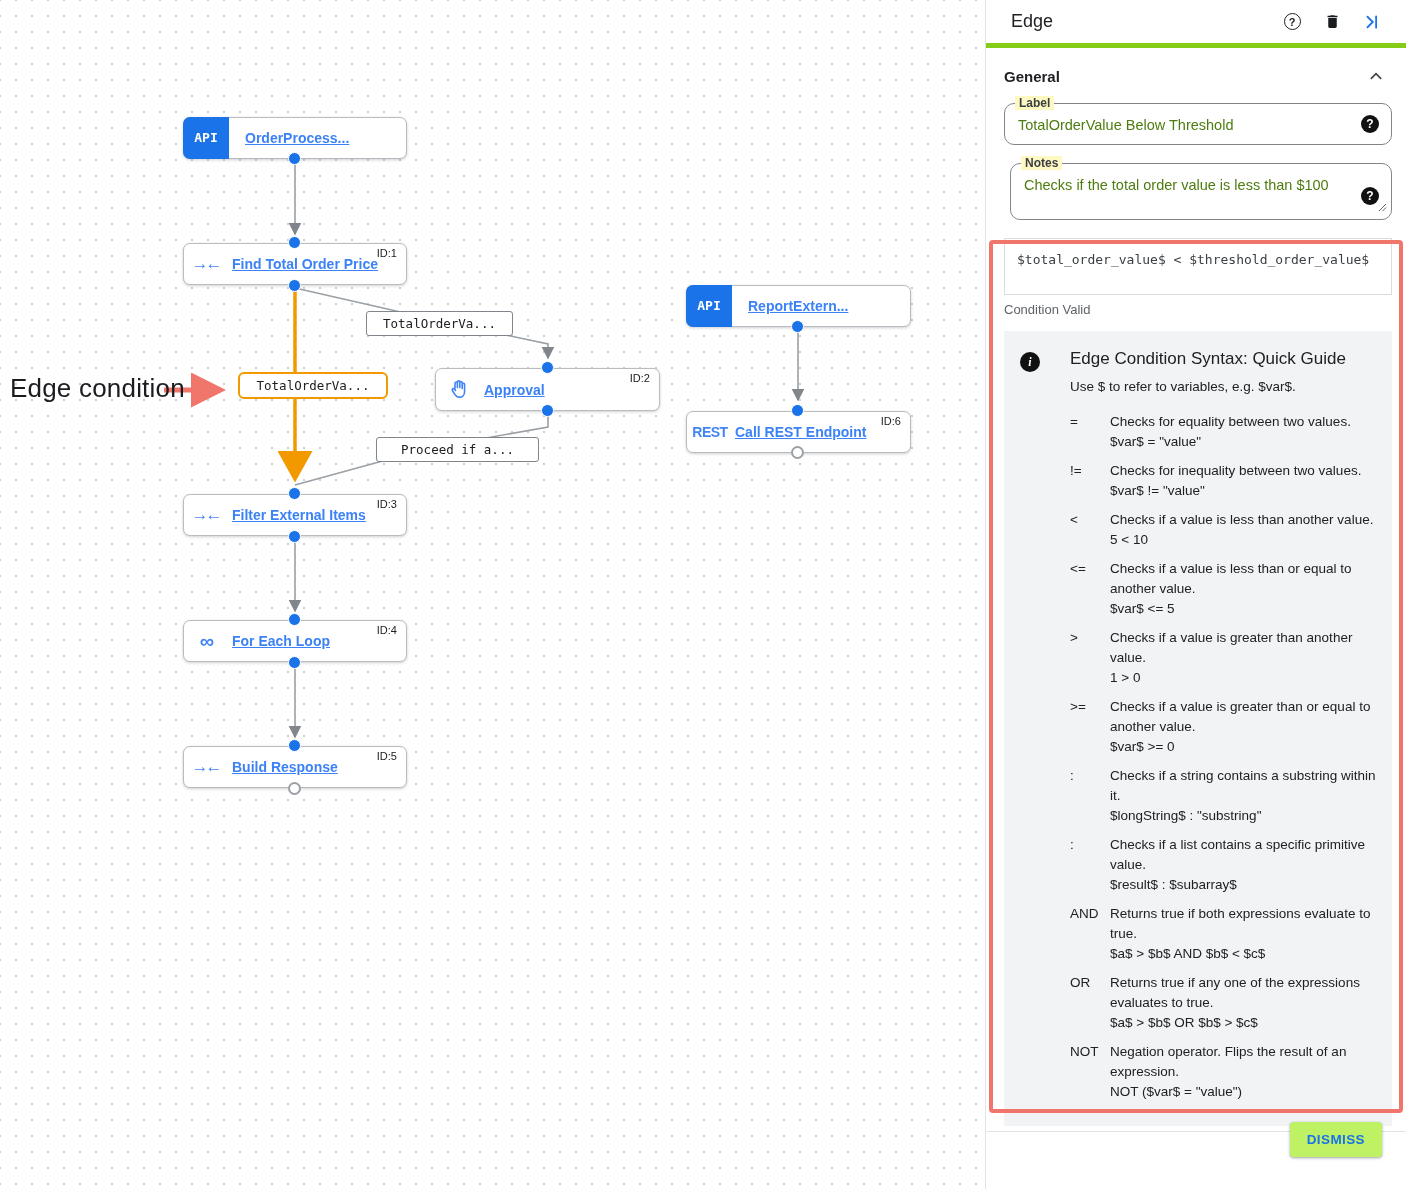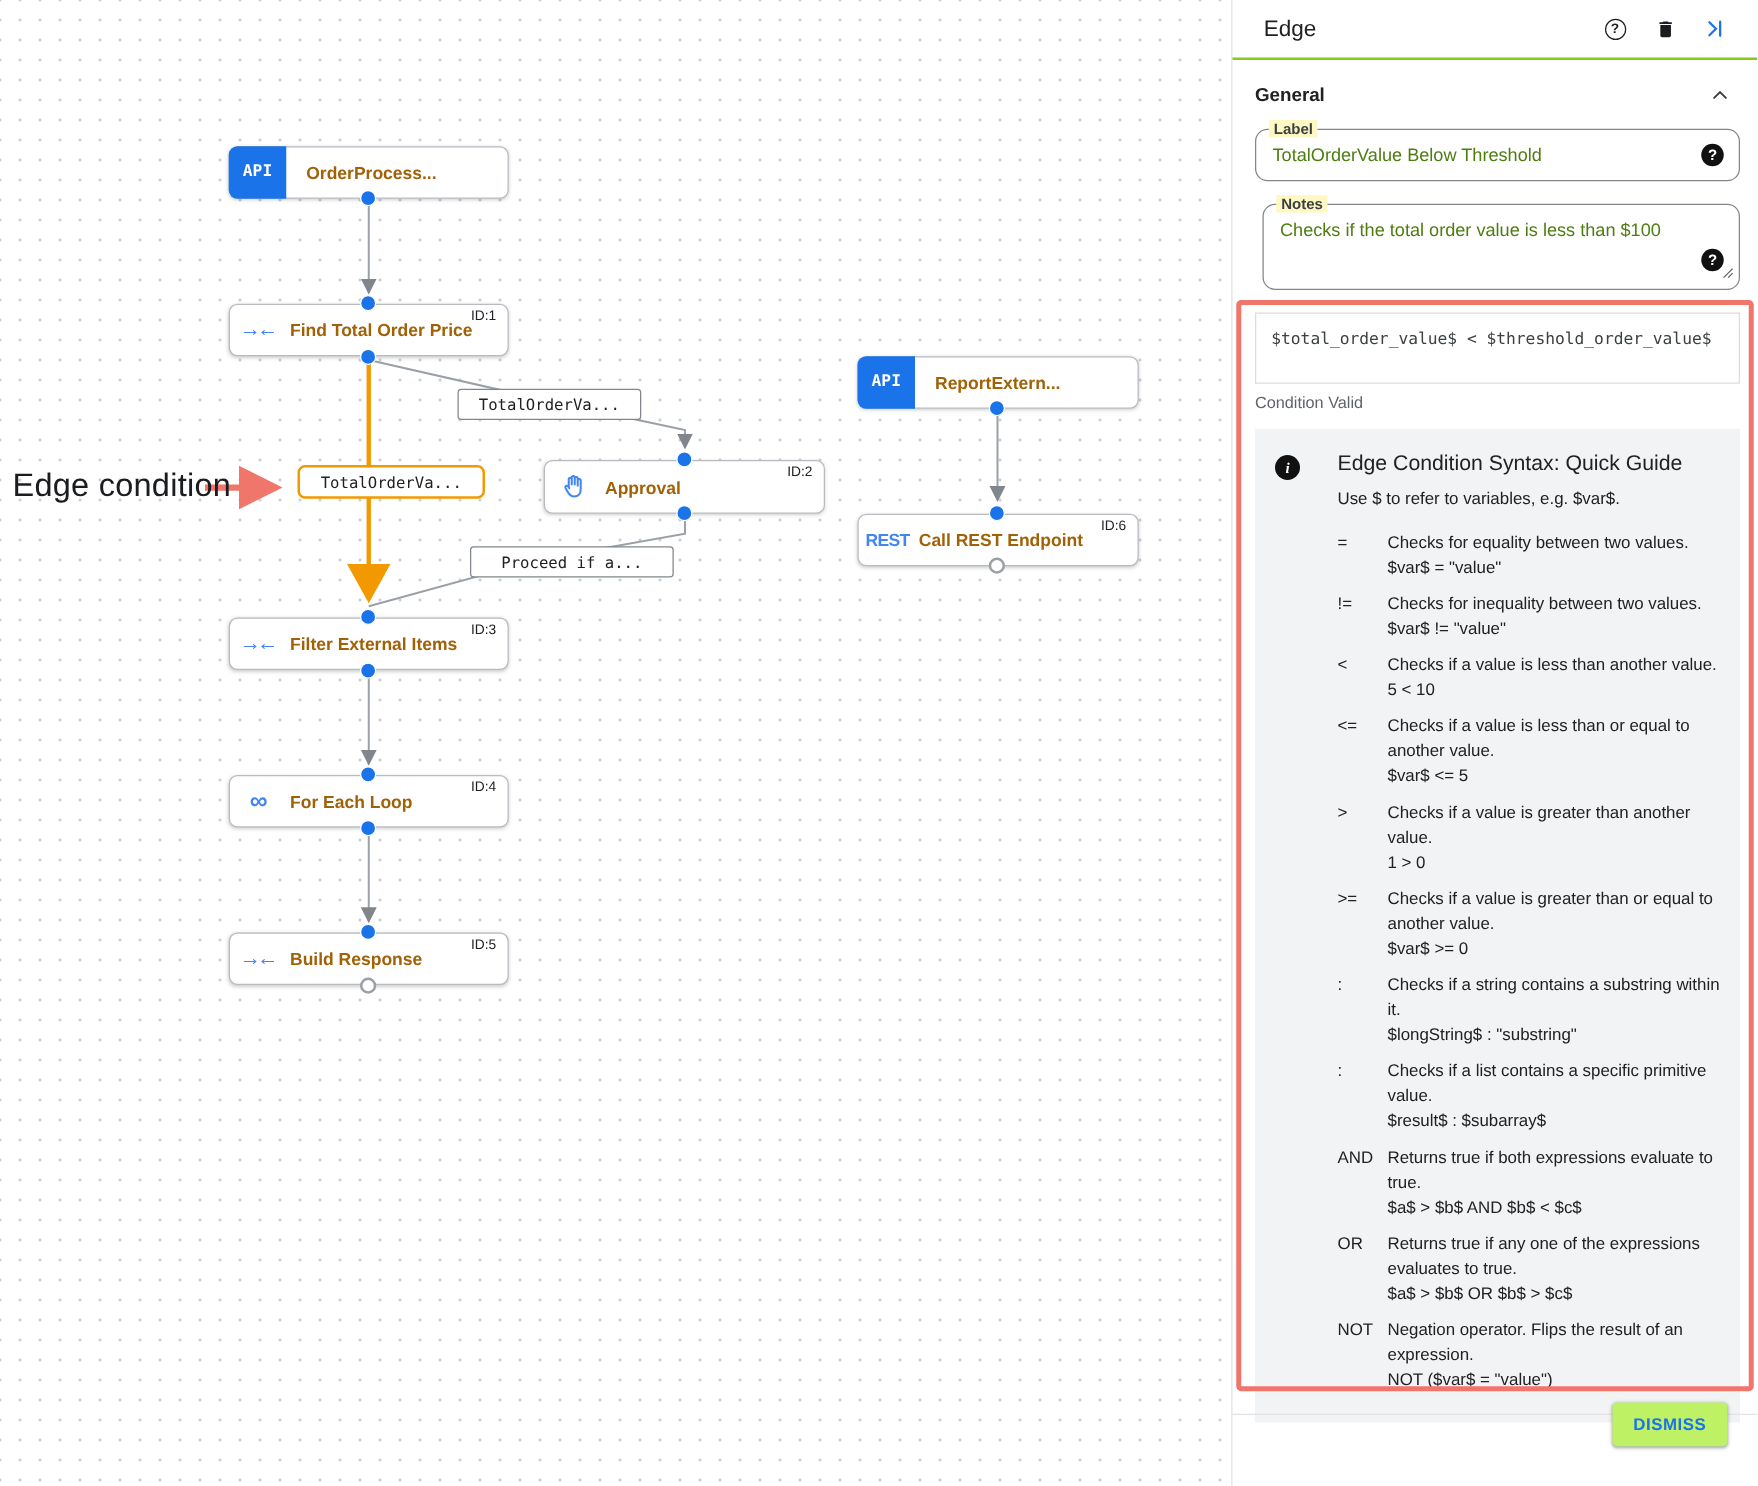--- a/index.html
+++ b/index.html
@@ -10,21 +10,21 @@
   
   .canvas { position:absolute; left:0; top:0; width:985px; height:1189px; background:#fff;
     background-image:radial-gradient(circle, #cdd0d4 1.1px, transparent 1.4px);
     background-size:16px 16px; background-position:8px 8px; }
   .edges { position:absolute; left:0; top:0; width:985px; height:1189px; }
 
   .node { position:absolute; width:224px; height:42px; background:#fff;
     border:1px solid #b8bcc1; border-radius:7px; box-shadow:0 1px 3px rgba(60,64,67,.25);
     display:flex; align-items:center; }
   .node-id { position:absolute; top:3px; right:9px; font-size:11px; color:#202124; }
-  .node-title { font-size:14px; font-weight:bold; color:#a16207; margin-left:16px; white-space:nowrap; }
+  .node-title { font-size:14px; font-weight:bold; color:#3b82f6; margin-left:16px; white-space:nowrap;text-decoration:underline; }
   .icon-cell { width:46px; min-width:46px; height:100%; display:flex; align-items:center; justify-content:center; }
   .api-block { width:46px; min-width:46px; height:calc(100% + 2px); margin:-1px 0 0 -1px; background:#1a73e8;
     border-radius:7px 0 0 7px; display:flex; align-items:center; justify-content:center;
     color:#fff; font-family:"DejaVu Sans Mono", monospace; font-weight:bold; font-size:13px; }
   .rest-glyph { color:#4285f4; font-weight:bold; font-size:14px; font-family:"Liberation Sans",sans-serif; letter-spacing:-0.5px; }
   .map-glyph { color:#4285f4; font-weight:bold; font-size:17px; letter-spacing:-3px; padding-right:3px; }
   .loop-glyph { color:#4285f4; font-weight:bold; font-size:20px; line-height:1; }
 
   .dot { position:absolute; width:13px; height:13px; border-radius:50%;
     background:#1a73e8; border:1px solid #fff; }
@@ -35,39 +35,39 @@
     display:flex; align-items:center; justify-content:center; }
   .edge-label.selected { border:2px solid #f29900; border-radius:6px; }
 
   .annotation { position:absolute; left:10px; top:373px; font-size:26px; color:#1b1c1f;
     letter-spacing:.2px; }
 
   
   .panel { position:absolute; left:985px; top:0; width:421px; height:1189px; background:#fff;
     border-left:1px solid #e0e2e5; }
   .panel-header { height:48px; display:flex; align-items:center; padding:0 20px 0 25px;
-    border-bottom:2px solid #84cc16; }
+    border-bottom:5px solid #84cc16; }
   .panel-title { font-size:18px; color:#202124; flex:1; }
   .hicon { width:28px; height:28px; display:flex; align-items:center; justify-content:center;
     margin-left:12px; cursor:pointer; }
   .help-ring { width:17px; height:17px; border:1.6px solid #202124; border-radius:50%;
     font-size:11px; font-weight:bold; display:flex; align-items:center; justify-content:center; color:#202124; }
 
   .section-head { display:flex; align-items:center; padding:20px 22px 10px 18px; }
   .section-title { font-size:15px; font-weight:bold; color:#202124; flex:1; }
 
   .field { position:relative; margin:8px 14px 18px 18px; border:1px solid #82868b;
     border-radius:10px; padding:13px 40px 11px 13px; background:#fff; }
   .field-label { position:absolute; top:-8px; left:10px; background:#fef9c3; padding:0 4px;
     font-size:12px; font-weight:bold; color:#3c4043; }
   .field-value { font-size:14.5px; color:#4d7c0f; }
   .qbadge { position:absolute; right:12px; top:50%; margin-top:-9px; width:18px; height:18px;
     border-radius:50%; background:#111; color:#fff; font-size:12px; font-weight:bold;
     display:flex; align-items:center; justify-content:center; cursor:pointer; }
-  .field.notes { padding-bottom:38px;margin-left:24px; }
+  .field.notes { padding-bottom:26px;margin-left:24px; }
   .field.notes .qbadge { top:auto; bottom:14px; margin-top:0; }
   .resize-h { position:absolute; right:4px; bottom:3px; }
 
   .cond-outline { position:absolute; left:3px; top:240px; width:414px; height:873px;
     border:4px solid #f0756b; border-radius:4px; pointer-events:none; }
 
   .cond-box { margin:4px 14px 0 18px; border:1px solid #dadce0; background:#fff;
     padding:13px 12px; height:57px; font-family:"DejaVu Sans Mono", monospace;
     font-size:13px; color:#3c4043; }
   .cond-status { margin:7px 14px 0 18px; font-size:13px; color:#5f6368; }

